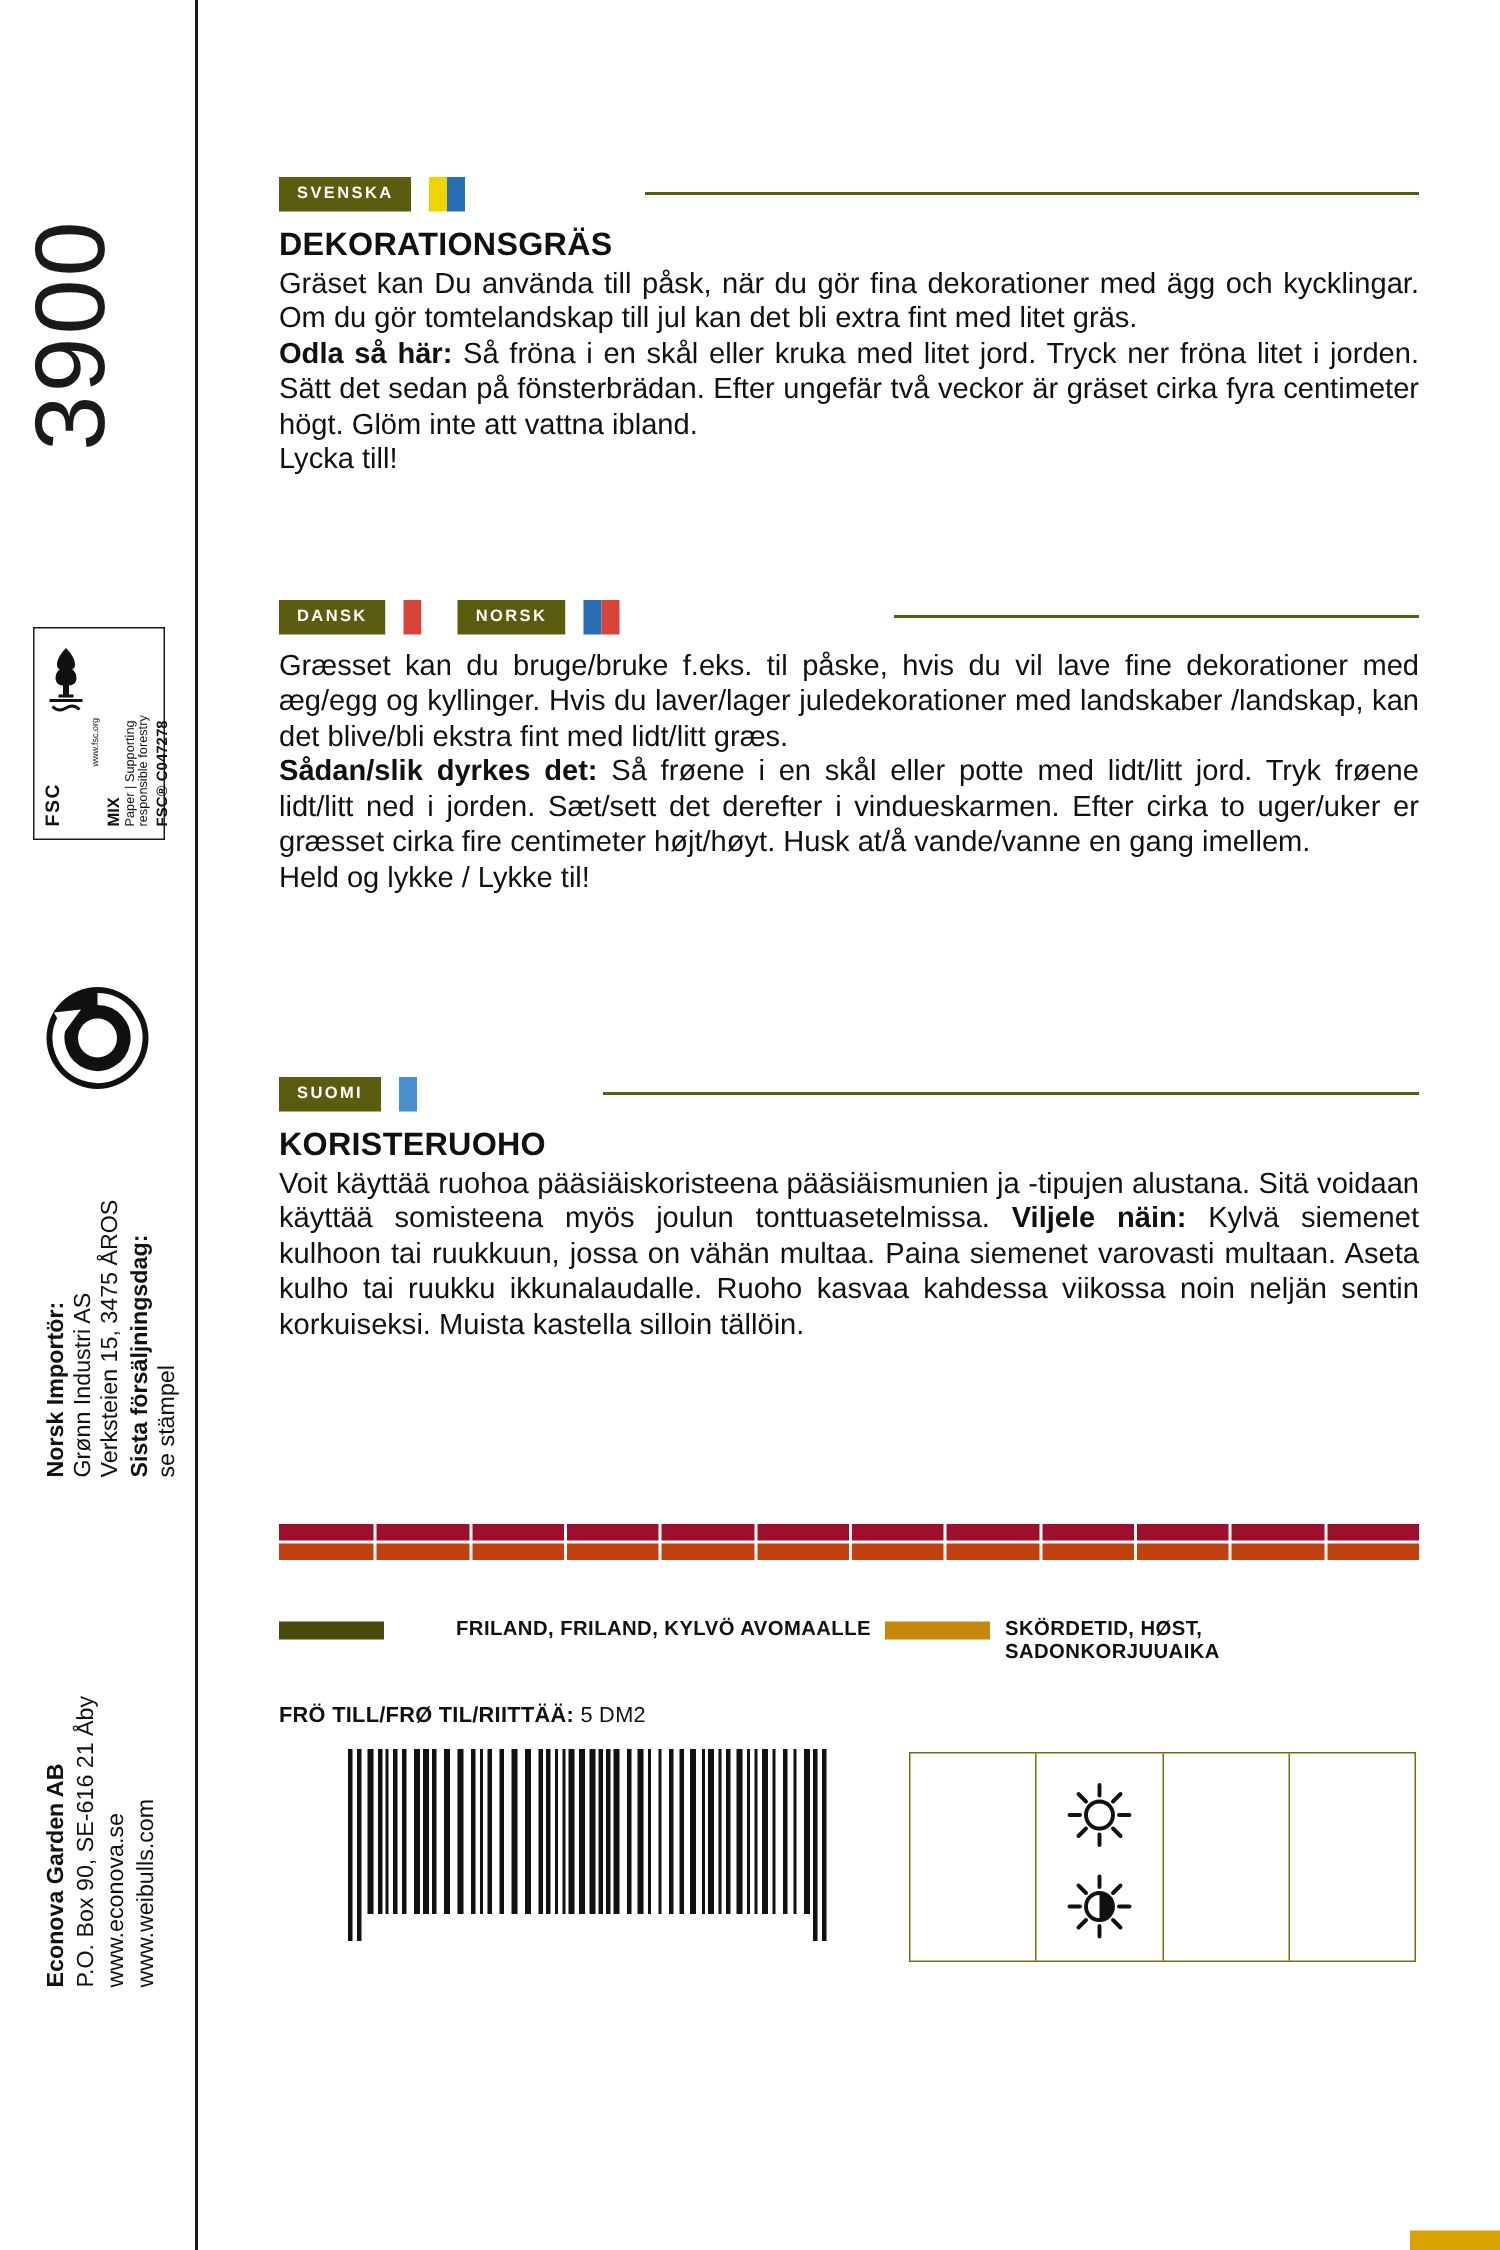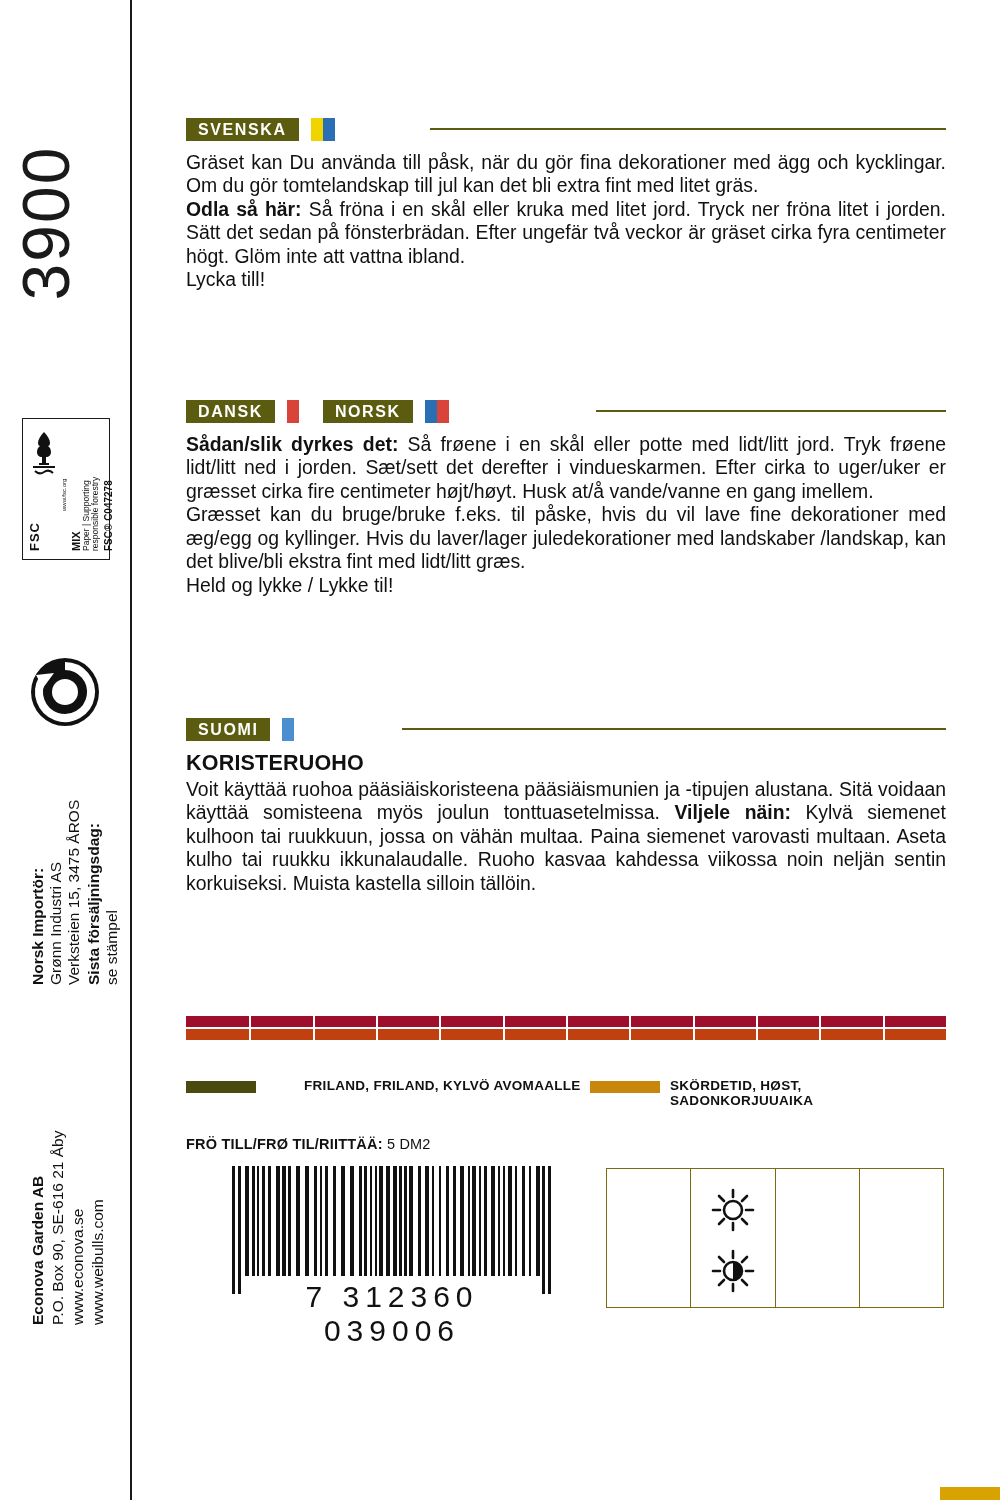--- a/index.html
+++ b/index.html
@@ -103,21 +103,21 @@
 
   .lang-header {
     position: relative;
     height: 24px;
     margin-bottom: 9px;
   }
   .lang-tag {
     display: inline-block;
     background: #5c5c10;
     color: #ffffff;
-    font-size: 16px;
+    font-size: 11px;
     font-weight: bold;
     letter-spacing: 1.6px;
     padding: 4px 12px 4px 12px;
     vertical-align: top;
     line-height: 15px;
     height: 15px;
   }
   .flagstrip {
     display: inline-block;
     vertical-align: top;
@@ -363,35 +363,36 @@
   </div>
 </div>
 
 <div class="content">
 
   <div class="section" style="top:118px;">
     <div class="lang-header">
       <span class="lang-tag">SVENSKA</span><span class="flagstrip"><span style="background:#ffffff"></span><span style="background:#f0d400"></span><span style="background:#2a6fb5"></span></span>
       <div class="hdr-rule" style="left:244px; width:516px;"></div>
     </div>
+    <div class="title">DEKORATIONSGRÄS</div>
     <div class="body">
       <span>Gräset kan Du använda till påsk, när du gör fina dekorationer med ägg och kycklingar. Om du gör tomtelandskap till jul kan det bli extra fint med litet gräs.</span>
       <span style="display:block"><b>Odla så här:</b><span> Så fröna i en skål eller kruka med litet jord. Tryck ner fröna litet i jorden. Sätt det sedan på fönsterbrädan. Efter ungefär två veckor är gräset cirka fyra centimeter högt. Glöm inte att vattna ibland.</span></span>
       <span class="nojust" style="display:block">Lycka till!</span>
     </div>
   </div>
 
   <div class="section" style="top:400px;">
     <div class="lang-header">
       <span class="lang-tag">DANSK</span><span class="flagstrip"><span style="background:#ffffff"></span><span style="background:#d8433a"></span><span style="background:#ffffff"></span></span><span class="lang-tag" style="margin-left:12px;">NORSK</span><span class="flagstrip"><span style="background:#ffffff"></span><span style="background:#2a6fb5"></span><span style="background:#d8433a"></span></span>
       <div class="hdr-rule" style="left:410px; width:350px;"></div>
     </div>
     <div class="body">
+      <span>Græsset kan du bruge/bruke f.eks. til påske, hvis du vil lave fine dekorationer med æg/egg og kyllinger. Hvis du laver/lager juledekorationer med landskaber /landskap, kan det blive/bli ekstra fint med lidt/litt græs.</span>
       <span style="display:block"><b>Sådan/slik dyrkes det:</b><span> Så frøene i en skål eller potte med lidt/litt jord. Tryk frøene lidt/litt ned i jorden. Sæt/sett det derefter i vindueskarmen. Efter cirka to uger/uker er græsset cirka fire centimeter højt/høyt. Husk at/å vande/vanne en gang imellem.</span></span>
-      <span>Græsset kan du bruge/bruke f.eks. til påske, hvis du vil lave fine dekorationer med æg/egg og kyllinger. Hvis du laver/lager juledekorationer med landskaber /landskap, kan det blive/bli ekstra fint med lidt/litt græs.</span>
       <span class="nojust" style="display:block">Held og lykke / Lykke til!</span>
     </div>
   </div>
 
   <div class="section" style="top:718px;">
     <div class="lang-header">
       <span class="lang-tag">SUOMI</span><span class="flagstrip"><span style="background:#ffffff"></span><span style="background:#4a8fd0"></span></span>
       <div class="hdr-rule" style="left:216px; width:544px;"></div>
     </div>
     <div class="title">KORISTERUOHO</div>
@@ -484,21 +485,20 @@
         <i style="left: 266px; width: 2px;"></i>
         <i style="left: 271px; width: 2px;"></i>
         <i style="left: 276px; width: 4px;"></i>
         <i style="left: 283px; width: 2px;"></i>
         <i style="left: 290px; width: 3px;"></i>
         <i style="left: 297px; width: 2px;"></i>
         <i style="left: 304px; width: 4px;"></i>
         <i class="tall" style="left: 310px; width: 3px;"></i>
         <i class="tall" style="left: 316px; width: 3px;"></i>
       </div>
-    <div class="barcode-num">7 312360 039006</div>
   </div>
 
   <div class="symbols">
     <div class="cell"></div>
     <div class="cell">
       <svg class="sym-center sun-top" width="44" height="44" viewBox="0 0 44 44" style="position:absolute;left:50%;top:30%;transform:translate(-50%,-50%);">
         <circle cx="22" cy="22" r="9" fill="none" stroke="#111" stroke-width="2.6"></circle>
         <g stroke="#111" stroke-width="2.6" stroke-linecap="round">
           <line x1="22" y1="2" x2="22" y2="9"></line>
           <line x1="22" y1="35" x2="22" y2="42"></line>

